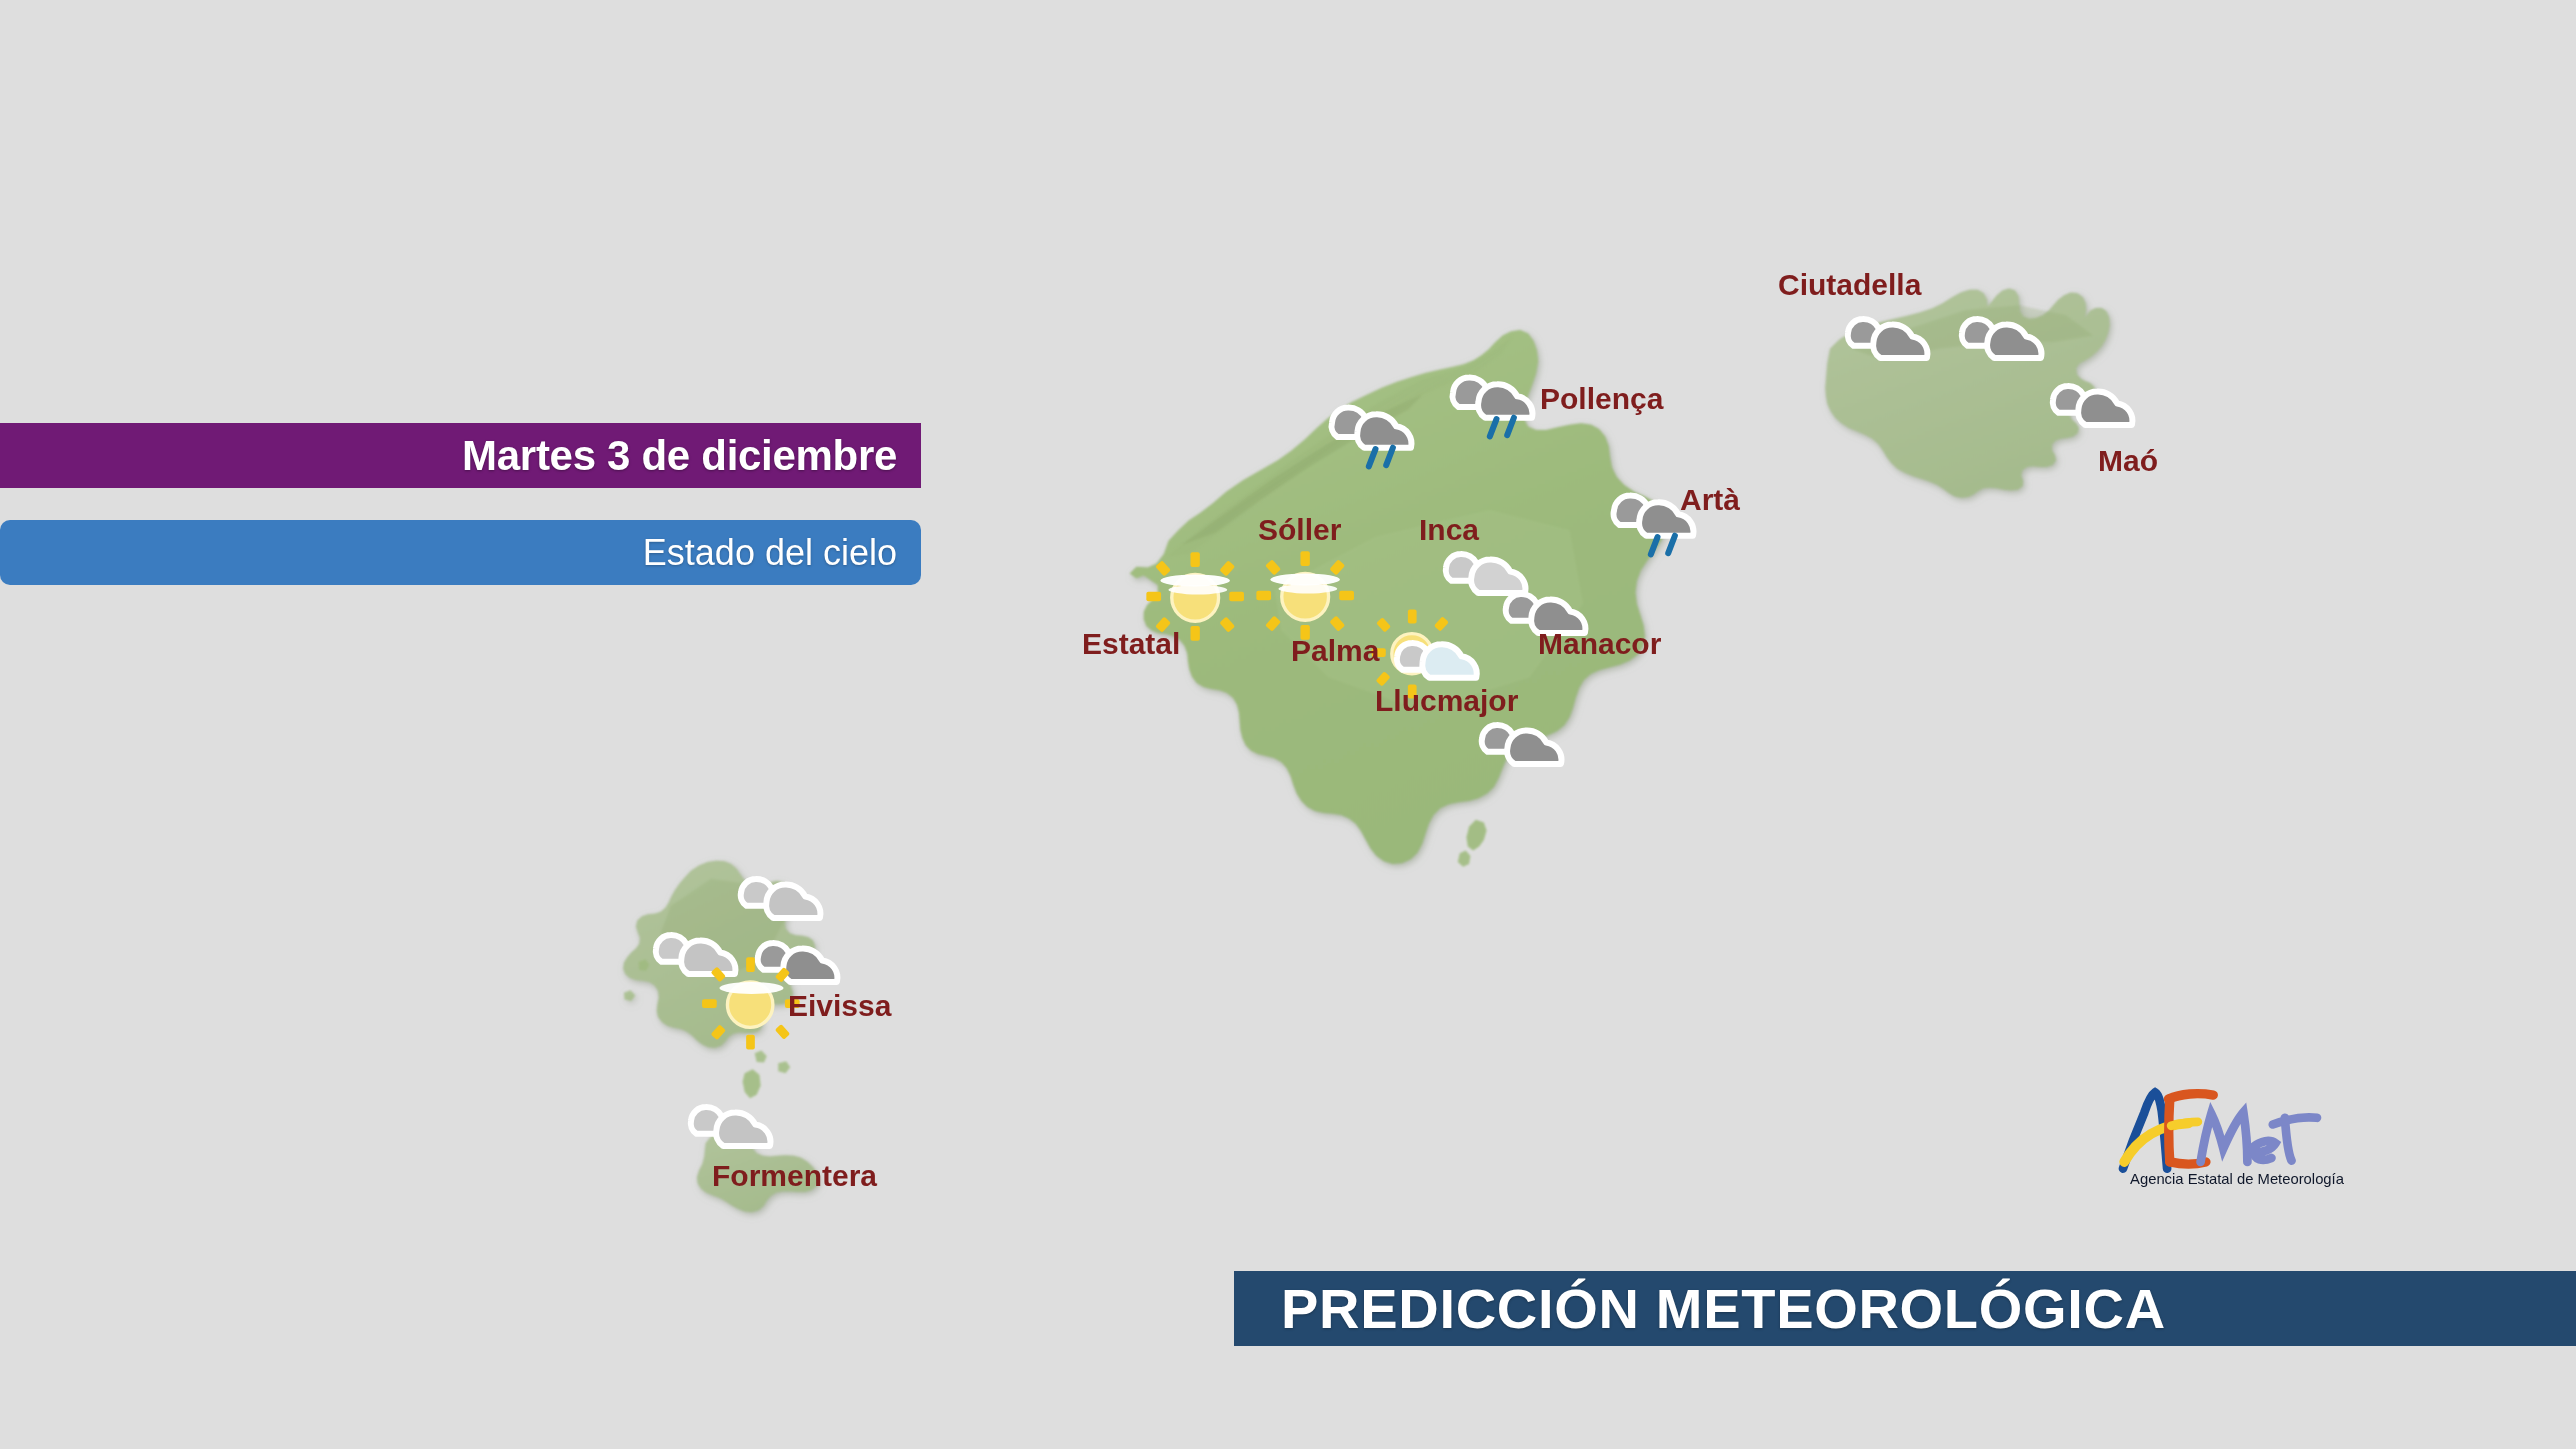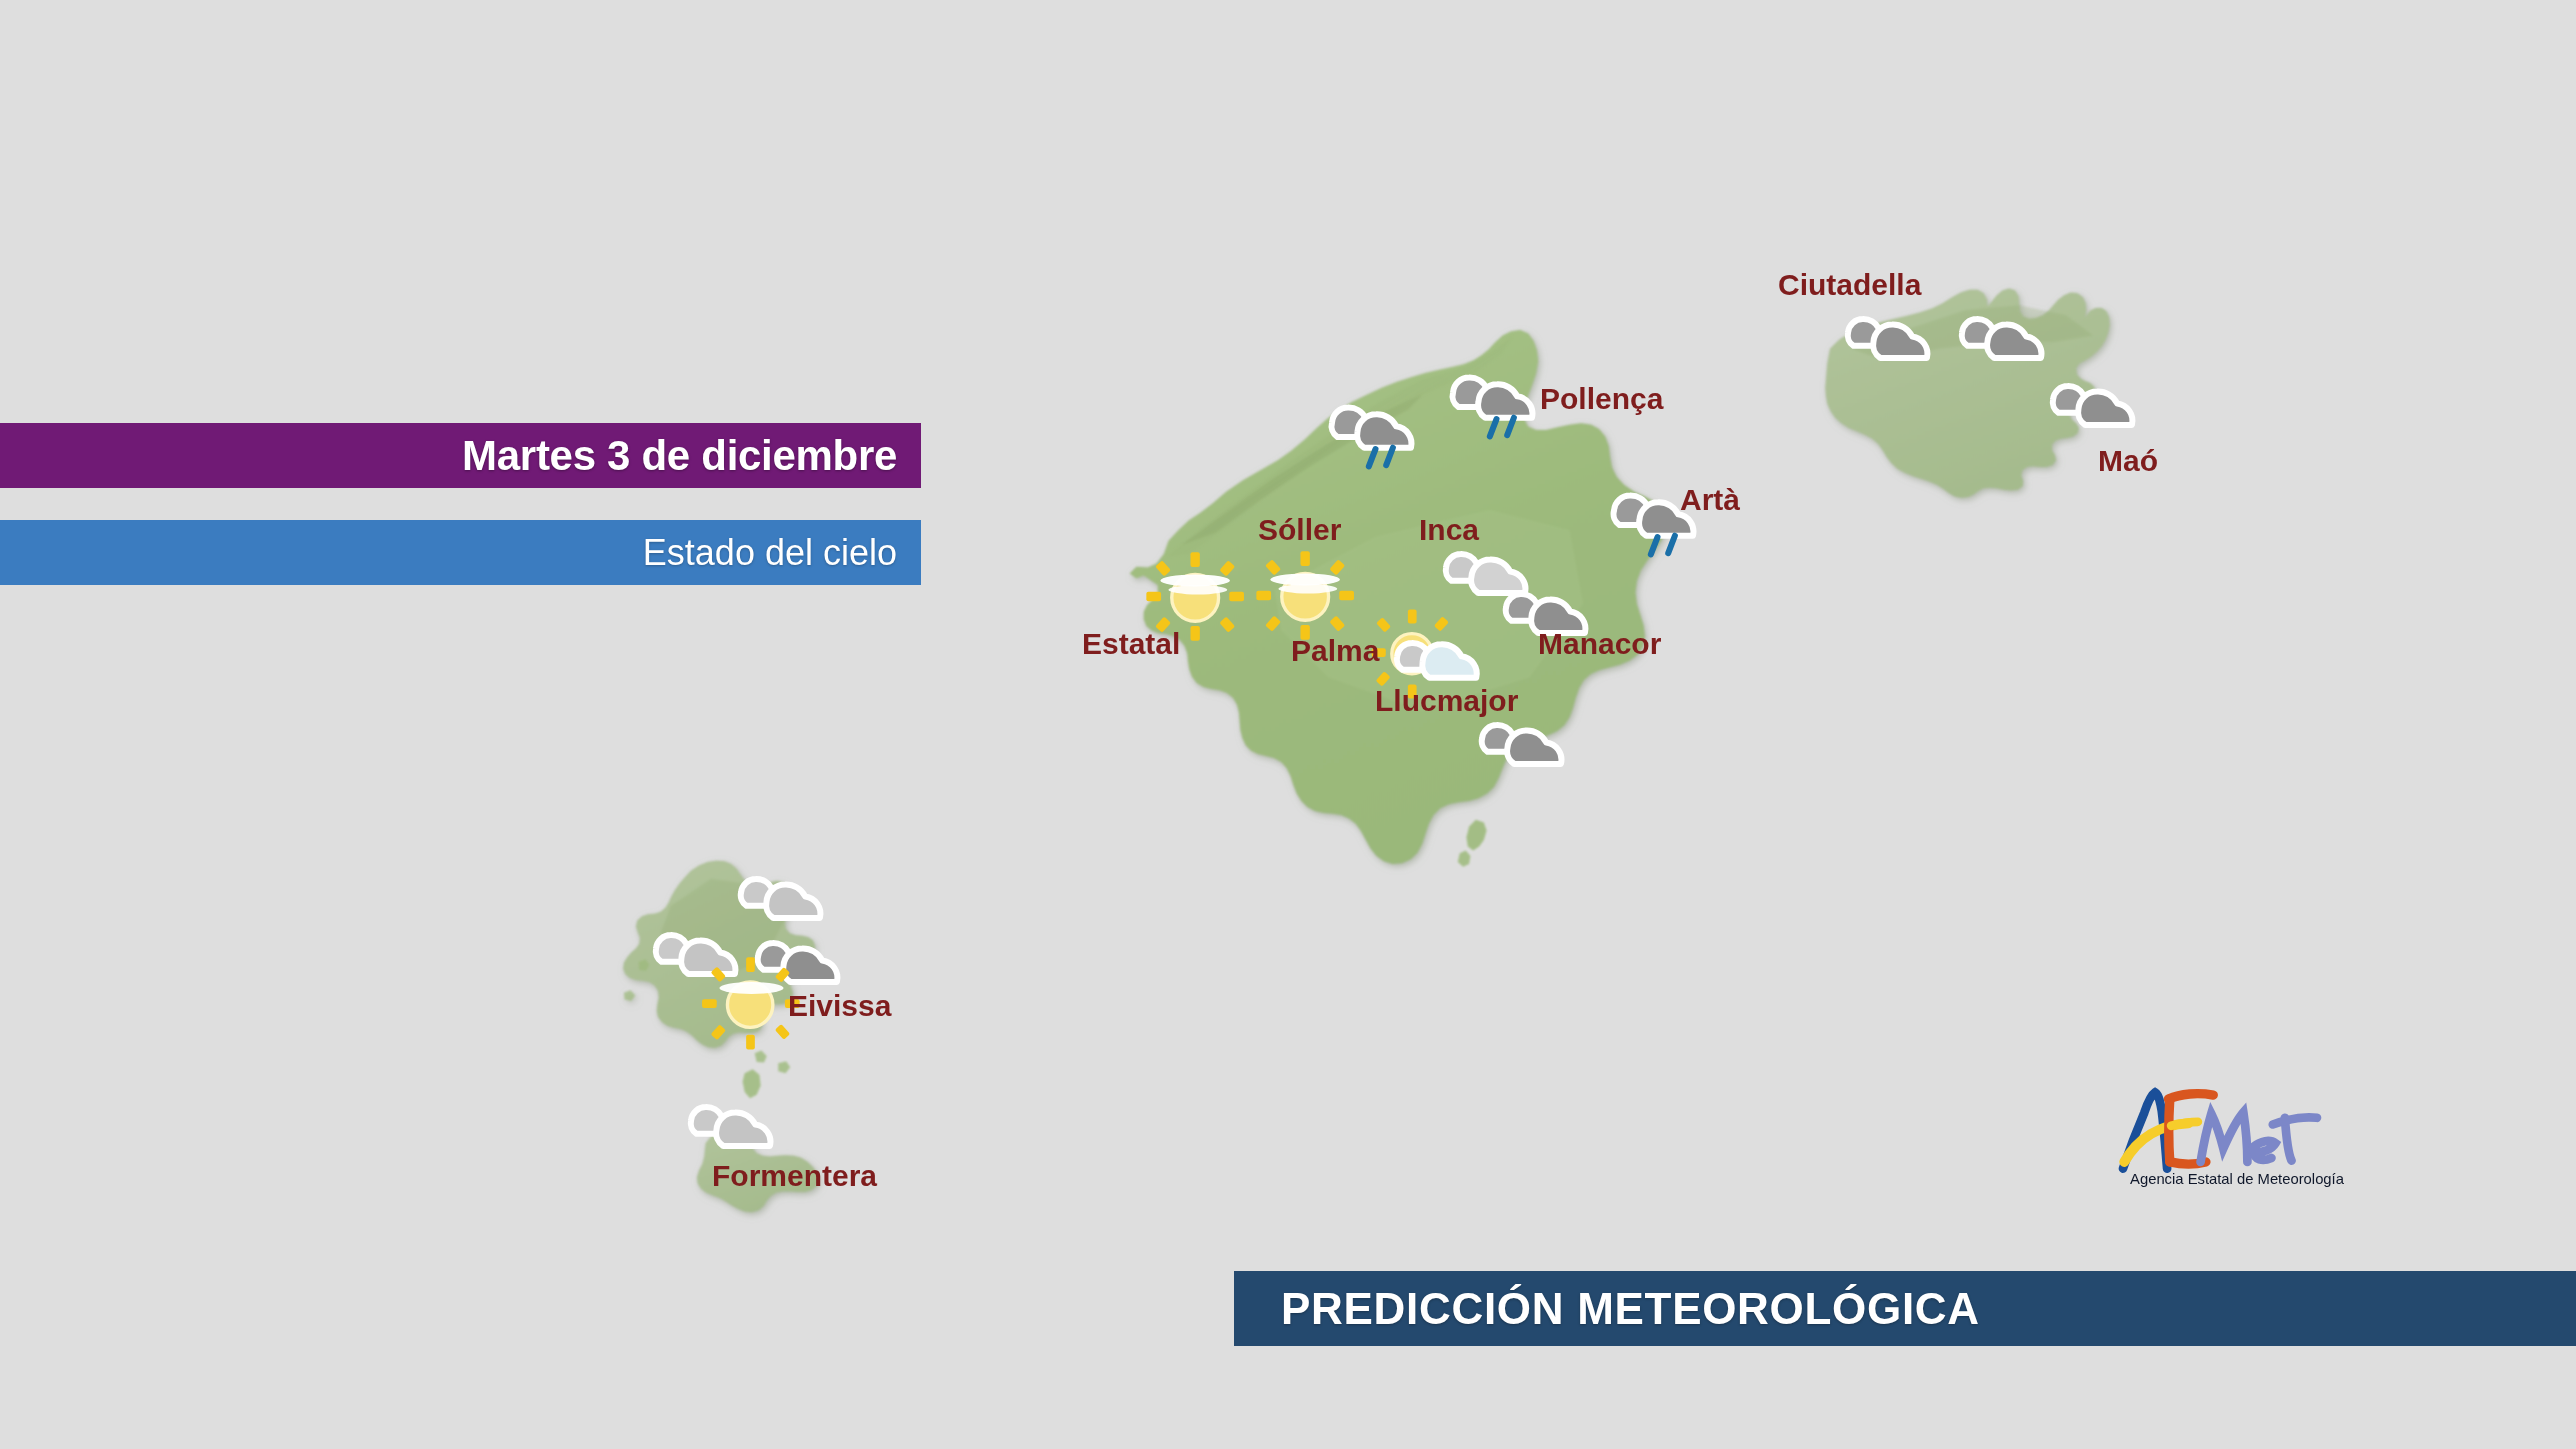--- a/index.html
+++ b/index.html
@@ -18,35 +18,35 @@
     background:#701a75;display:flex;align-items:center;justify-content:flex-end;
     padding-right:24px;box-sizing:border-box;
   }
   .banner-date span{
     color:#ffffff;font-size:42px;font-weight:bold;letter-spacing:-0.3px;
     text-shadow:0 1.3px 2.7px rgba(0,0,0,.35);white-space:nowrap;
   }
   .banner-sub{
     position:absolute;left:0;top:520px;width:921px;height:65px;
     background:#3b7cc0;display:flex;align-items:center;justify-content:flex-end;
-    padding-right:24px;box-sizing:border-box;
+    padding-right:24px;box-sizing:border-box;border-radius:10px;
   }
   .banner-sub span{
     color:#ffffff;font-size:36px;font-weight:normal;
     text-shadow:0 1.3px 2.7px rgba(0,0,0,.25);white-space:nowrap;
   }
 
   
   .banner-bottom{
     position:absolute;left:1234px;top:1271px;width:1342px;height:75px;
     background:#24496e;display:flex;align-items:center;
     padding-left:47px;box-sizing:border-box;
   }
   .banner-bottom span{
-    color:#ffffff;font-size:44px;font-weight:bold;letter-spacing:0.7px;
+    color:#ffffff;font-size:56px;font-weight:bold;letter-spacing:0.7px;
     text-shadow:0 1.3px 2.7px rgba(0,0,0,.3);white-space:nowrap;
   }
 
   
   #map-svg{position:absolute;left:0;top:0;width:2576px;height:1449px;pointer-events:none;}
 
   
   .city-label{
     position:absolute;color:#7f1d1d;font-size:30px;font-weight:bold;
     white-space:nowrap;line-height:1;

